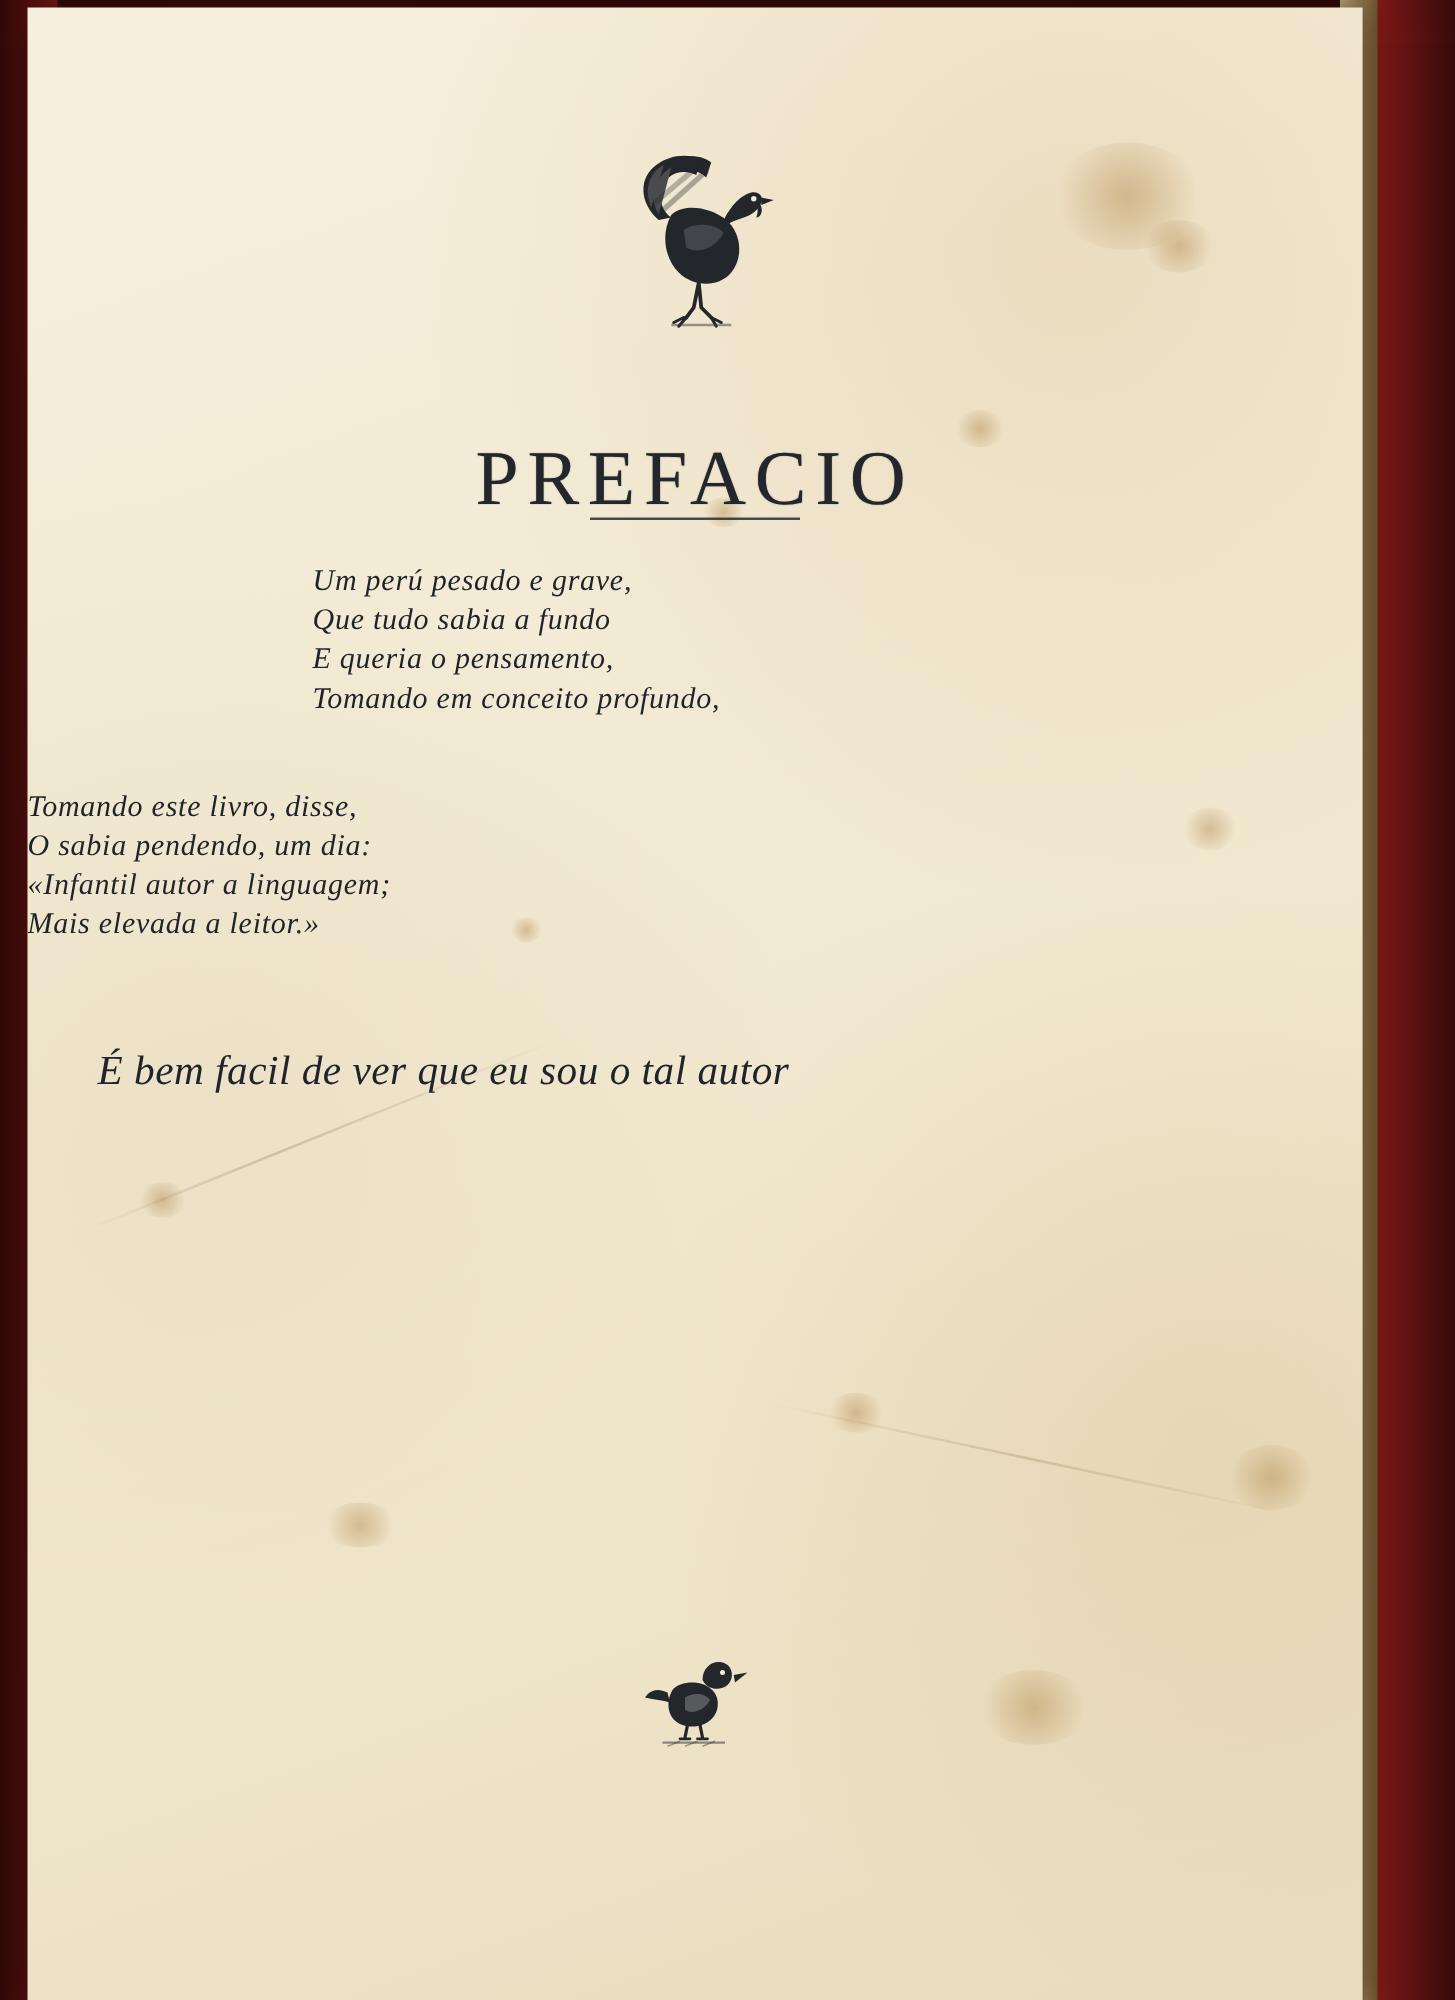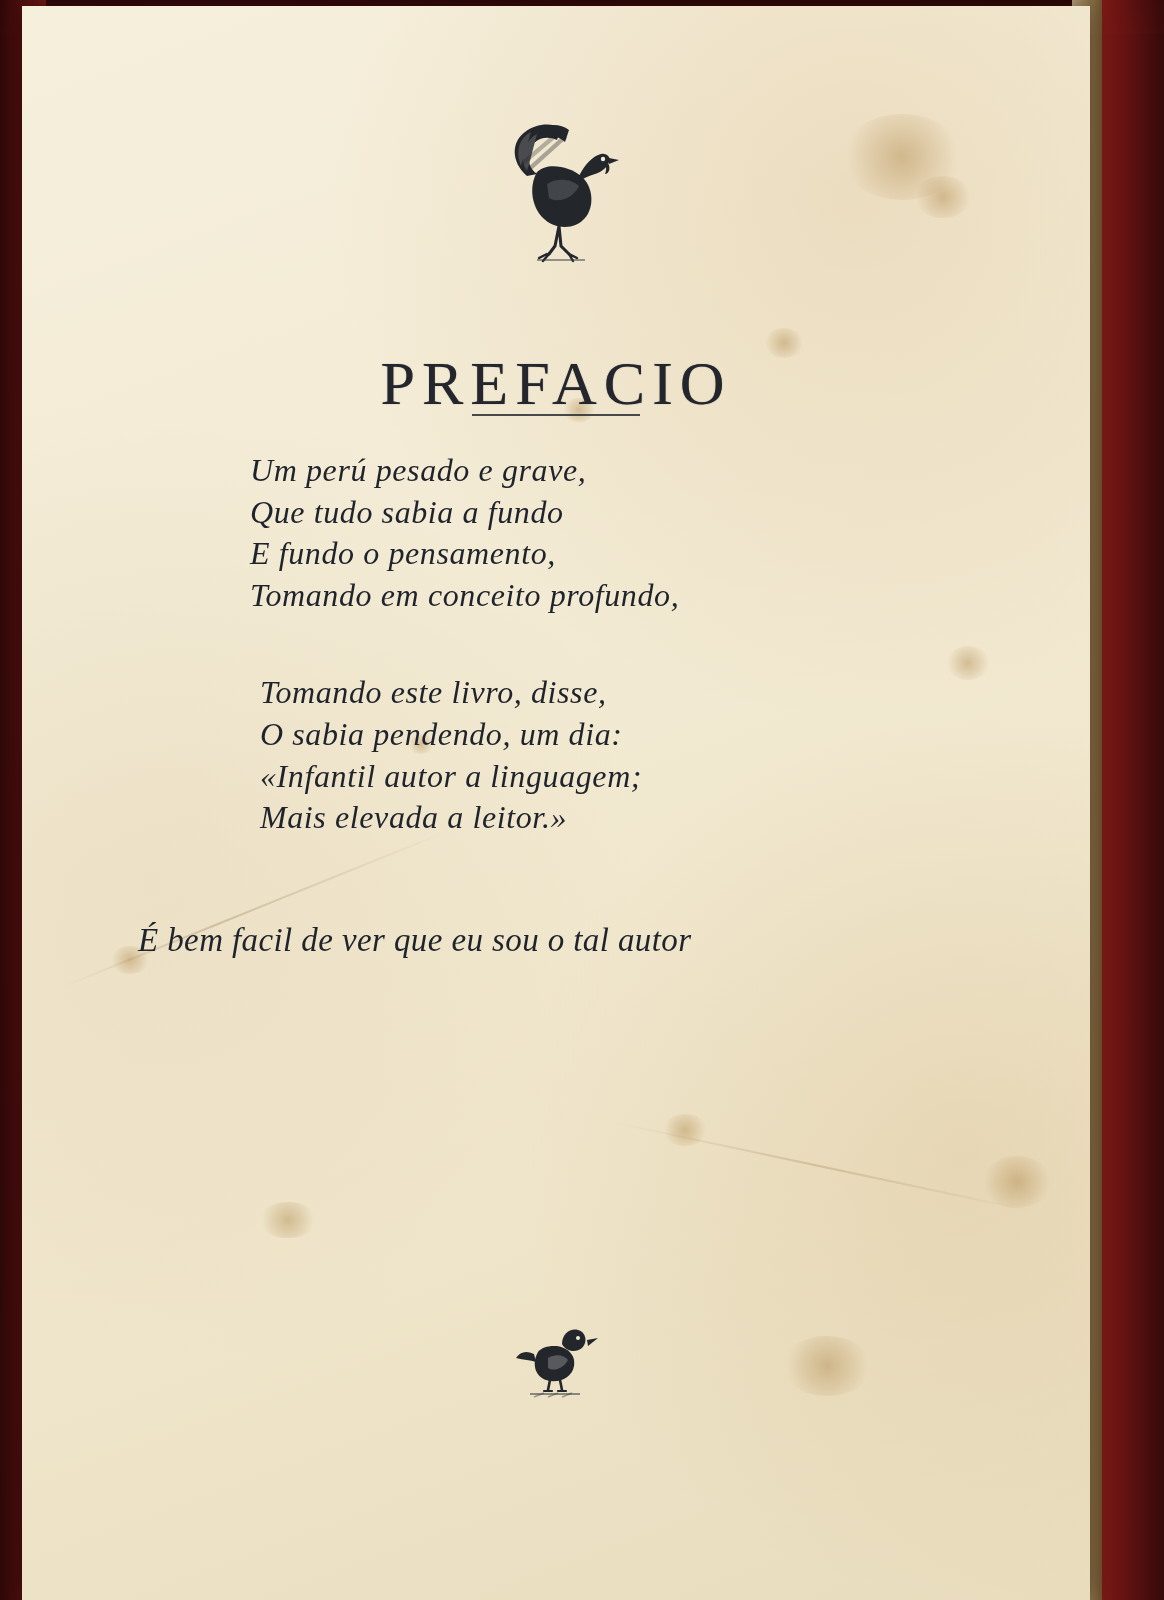--- a/index.html
+++ b/index.html
@@ -151,30 +151,30 @@
     margin: 0 0 56px 0;
     padding: 0;
   }
   .stanza.last {
     margin-top: 78px;
   }
   .line {
     display: block;
     font-family: "Liberation Serif", serif;
     font-style: italic;
-    font-size: 32px;
+    font-size: 24px;
     line-height: 1.30;
     color: #1f232b;
     white-space: pre;
     letter-spacing: .6px;
   }
   .ind-1 { padding-left: 228px; }
-  .ind-2 { padding-left: 238px; }
+  .ind-2 { }
   .ind-3 { padding-left: 235px; }
-  .ind-final { padding-left: 116px; }
+  .ind-final { padding-left: 56px; }
 
   .line.final {
     font-size: 33px;
     line-height: 1.42;
     letter-spacing: .4px;
   }
 
   
   svg .ink { fill: #23262b; }
   svg .ink-l { fill: #4a4b4e; }
@@ -240,21 +240,21 @@
       </div>
 
       <h1 id="page-title">PREFACIO</h1>
       <div id="title-rule"></div>
 
       <div id="poem">
 
         <div class="stanza">
           <span class="line ind-1">Um perú pesado e grave,</span>
           <span class="line ind-1">Que tudo sabia a fundo</span>
-          <span class="line ind-1">E fundo o pensamento,</span>
+          <span class="line ind-1">E queria o pensamento,</span>
           <span class="line ind-1">Tomando em conceito profundo,</span>
         </div>
 
         <div class="stanza">
           <span class="line ind-2">Tomando este livro, disse,</span>
           <span class="line ind-2">O sabia pendendo, um dia:</span>
           <span class="line ind-2">«Infantil autor a linguagem;</span>
           <span class="line ind-2">Mais elevada a leitor.»</span>
         </div>
 

